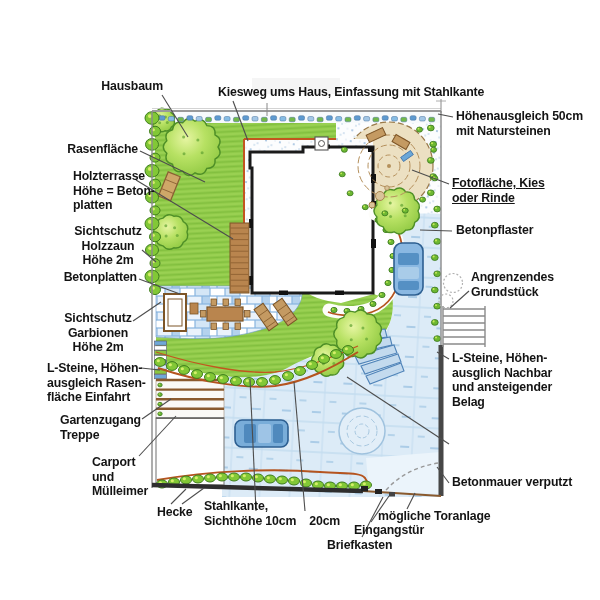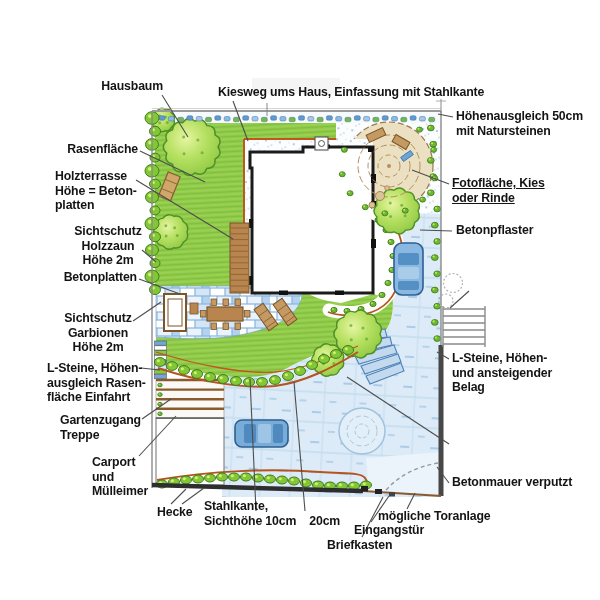--- a/index.html
+++ b/index.html
@@ -472,28 +472,29 @@
         <line x1="362" y1="537" x2="383" y2="497" stroke="#4d4d4d" stroke-width="1.1"></line>
         <line x1="371" y1="522" x2="389" y2="496" stroke="#4d4d4d" stroke-width="1.1"></line>
         <line x1="407" y1="509" x2="415" y2="493" stroke="#4d4d4d" stroke-width="1.1"></line>
       </g>
   </svg>
   <div id="labels">
       <div class="plan-label right" style="top: 79px; right: 437px;"><div>Hausbaum</div></div>
       <div class="plan-label left" style="top: 85px; left: 178px; padding-left: 40px;"><div>Kiesweg ums Haus, Einfassung mit Stahlkante</div></div>
       <div class="plan-label left" style="top: 109px; left: 456px;"><div>Höhenausgleich 50cm</div><div>mit Natursteinen</div></div>
       <div class="plan-label right" style="top: 142px; right: 462px; margin-left: 10px;"><div>Rasenfläche</div></div>
-      <div class="plan-label left" style="top: 169px; left: 55px;"><div>Holzterrasse</div><div>Höhe = Beton-</div><div>platten</div></div>
+      <div class="plan-label left" style="top: 169px; left: 73px;"><div>Holzterrasse</div><div>Höhe = Beton-</div><div>platten</div></div>
       <div class="plan-label left" style="top: 176px; left: 452px; text-decoration: underline;"><div>Fotofläche, Kies</div><div>oder Rinde</div></div>
       <div class="plan-label center" style="top: 224px; left: 108px;"><div>Sichtschutz</div><div>Holzzaun</div><div>Höhe 2m</div></div>
       <div class="plan-label left" style="top: 223px; left: 456px;"><div>Betonpflaster</div></div>
       <div class="plan-label right" style="top: 270px; right: 463px;"><div>Betonplatten</div></div>
+      <div class="plan-label left" style="top: 270px; left: 471px;"><div>Angrenzendes</div><div>Grundstück</div></div>
       <div class="plan-label center" style="top: 311px; left: 98px;"><div>Sichtschutz</div><div>Garbionen</div><div>Höhe 2m</div></div>
       <div class="plan-label left" style="top: 361px; left: 47px;"><div>L-Steine, Höhen-</div><div>ausgleich Rasen-</div><div>fläche Einfahrt</div></div>
-      <div class="plan-label left" style="top: 351px; left: 452px;"><div>L-Steine, Höhen-</div><div>und ansteigender</div><div>Belag</div></div>
+      <div class="plan-label left" style="top: 351px; left: 452px;"><div>L-Steine, Höhen-</div><div>ausglich Nachbar</div><div>und ansteigender</div><div>Belag</div></div>
       <div class="plan-label left" style="top: 413px; left: 60px;"><div>Gartenzugang</div><div>Treppe</div></div>
       <div class="plan-label left" style="top: 455px; left: 92px;"><div>Carport</div><div>und</div><div>Mülleimer</div></div>
       <div class="plan-label left" style="top: 475px; left: 452px;"><div>Betonmauer verputzt</div></div>
       <div class="plan-label left" style="top: 505px; left: 157px;"><div>Hecke</div></div>
       <div class="plan-label left" style="top: 499px; left: 204px;"><div>Stahlkante,</div><div>Sichthöhe 10cm    20cm</div></div>
       <div class="plan-label left" style="top: 538px; left: 327px;"><div>Briefkasten</div></div>
       <div class="plan-label left" style="top: 523px; left: 354px;"><div>Eingangstür</div></div>
       <div class="plan-label left" style="top: 509px; left: 378px;"><div>mögliche Toranlage</div></div>
     </div>
 </div>

